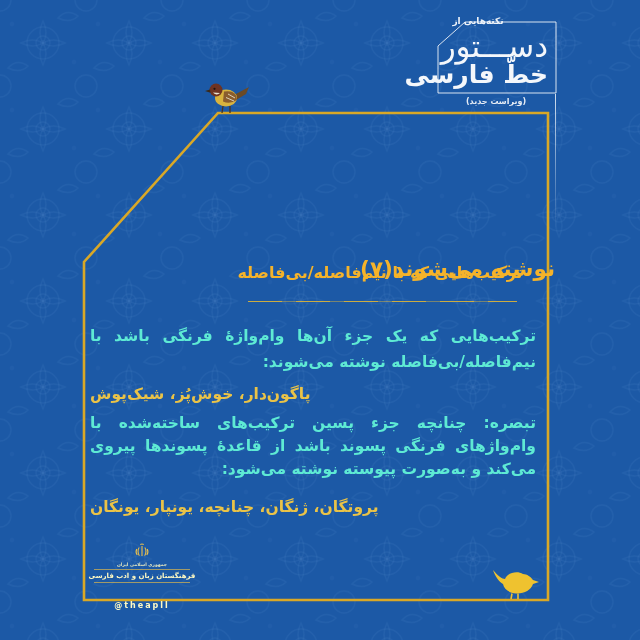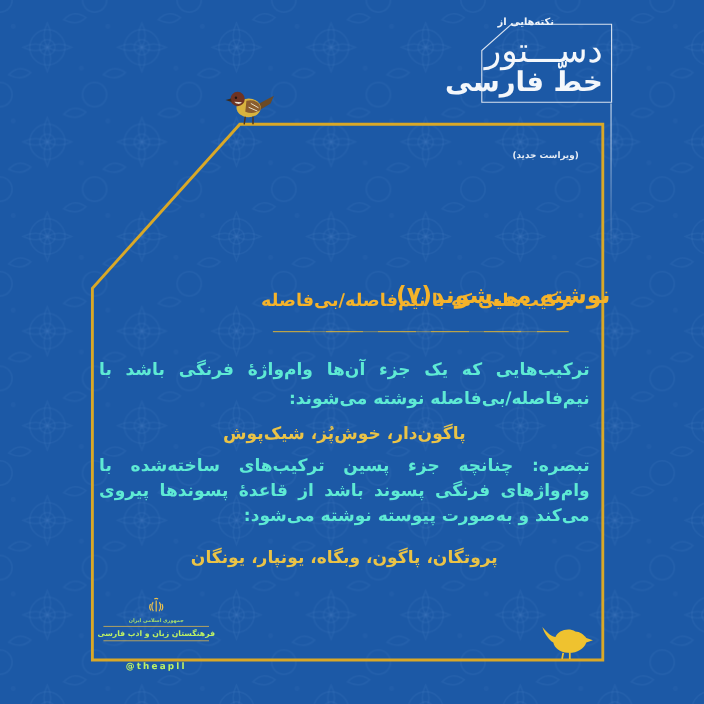--- a/index.html
+++ b/index.html
@@ -25,21 +25,21 @@
     text-align:right; line-height:1.05; white-space:nowrap;
   }
   .masthead-title2 {
     left:424px; top:62px; width:124px;
     color:#f4f7fb; font-size:25px; font-weight:bold;
     text-align:left; line-height:1.05; white-space:nowrap;
   }
   .edition {
     left:436px; top:97px; width:120px;
     color:#e8eef6; font-size:8px; font-weight:bold;
-    text-align:center; letter-spacing:1px; white-space:nowrap;margin-top:40px;
+    text-align:center; letter-spacing:1px; white-space:nowrap;
   }
   .fade-line {
     left:555px; top:94px; width:1px; height:136px;
     background:linear-gradient(to bottom, rgba(240,245,250,.85), rgba(240,245,250,0));
   }
 
   
   .heading-line1 {
     left:205px; top:219px; width:350px;
     color:#f5b32a; font-size:16px; font-weight:bold;
@@ -60,27 +60,27 @@
   .para {
     left:90px; width:446px;
     color:#5eead4; font-size:15.5px; font-weight:bold;
     text-align:justify; line-height:26px;
   }
   .para-1 { top:323px; }
   .para-2 { top:412px; line-height:23px; }
   .examples {
     left:90px; width:446px;
     color:#eac347; font-size:15.5px; font-weight:bold;
-    text-align:center; white-space:nowrap;
+    text-align:left; white-space:nowrap;
   }
   .examples-1 { top:385px; }
   .examples-2 { top:498px; }
 
   
-  .footer-logo { left:86px; top:543px; width:112px; text-align:center; color:#bef264; }
+  .footer-logo { left:86px; top:543px; width:112px; text-align:center; color:#fef9c3; }
   .footer-logo svg { display:block; margin:0 auto; }
   .gov-line  { font-size:4.5px; font-weight:bold; opacity:.85; margin-top:1px; white-space:nowrap; }
   .logo-rule { width:96px; height:1px; margin:2px auto; background:rgba(233,189,71,.65); }
   .org-name  { font-size:7px; font-weight:bold; white-space:nowrap; letter-spacing:.2px; }
   .handle    { direction:ltr; font-size:8px; font-weight:bold; letter-spacing:2px; margin-top:18px; white-space:nowrap; }
 
   svg.layer { position:absolute; left:0; top:0; }
 </style>
 </head>
 <body>
@@ -136,21 +136,21 @@
 </svg>
 
 <div class="abs fa heading-line1">ترکیب‌هایی که با نیم‌فاصله/بی‌فاصله</div>
 <div class="abs fa heading-line2">نوشته می‌شوند(۷)</div>
 <div class="abs separator"></div>
 
 <div class="abs fa para para-1">ترکیب‌هایی که یک جزء آن‌ها وام‌واژهٔ فرنگی باشد با نیم‌فاصله/بی‌فاصله نوشته می‌شوند:</div>
 <div class="abs fa examples examples-1">پاگون‌دار، خوش‌پُز، شیک‌پوش</div>
 
 <div class="abs fa para para-2">تبصره: چنانچه جزء پسین ترکیب‌های ساخته‌شده با وام‌واژهای فرنگی پسوند باشد از قاعدهٔ پسوندها پیروی می‌کند و به‌صورت پیوسته نوشته می‌شود:</div>
-<div class="abs fa examples examples-2">پروتگان، پاگون، وبگاه، یونپار، یونگان</div>
+<div class="abs fa examples examples-2">پروتگان، ژنگان، چنانچه، یونپار، یونگان</div>
 
 <div class="abs footer-logo">
   <svg width="16" height="18" viewBox="0 0 16 18" fill="none" stroke="#ecc14d" stroke-width="1.1" aria-hidden="true">
     <path d="M8 3 V13"></path>
     <path d="M5.2 4.5 C3.6 6.5 3.6 10.5 5.4 12.6"></path>
     <path d="M2.8 6 C1.8 8 1.9 10.3 3.2 12"></path>
     <path d="M10.8 4.5 C12.4 6.5 12.4 10.5 10.6 12.6"></path>
     <path d="M13.2 6 C14.2 8 14.1 10.3 12.8 12"></path>
     <path d="M6.3 1.5 Q8 0.4 9.7 1.5"></path>
   </svg>

